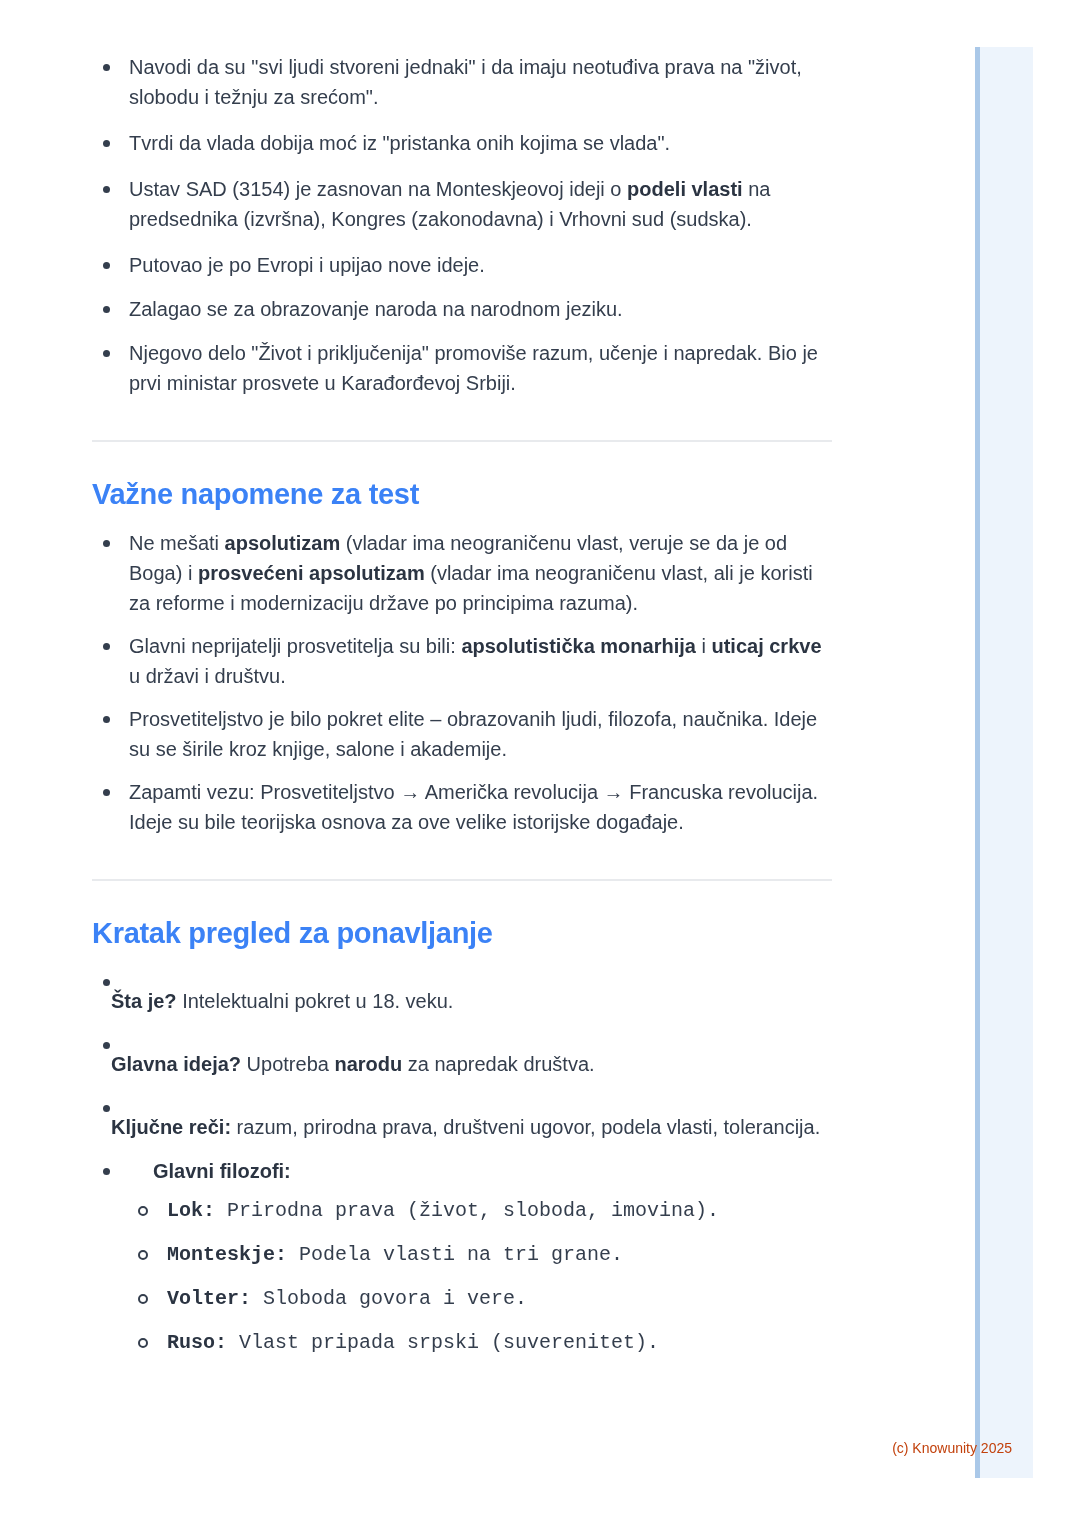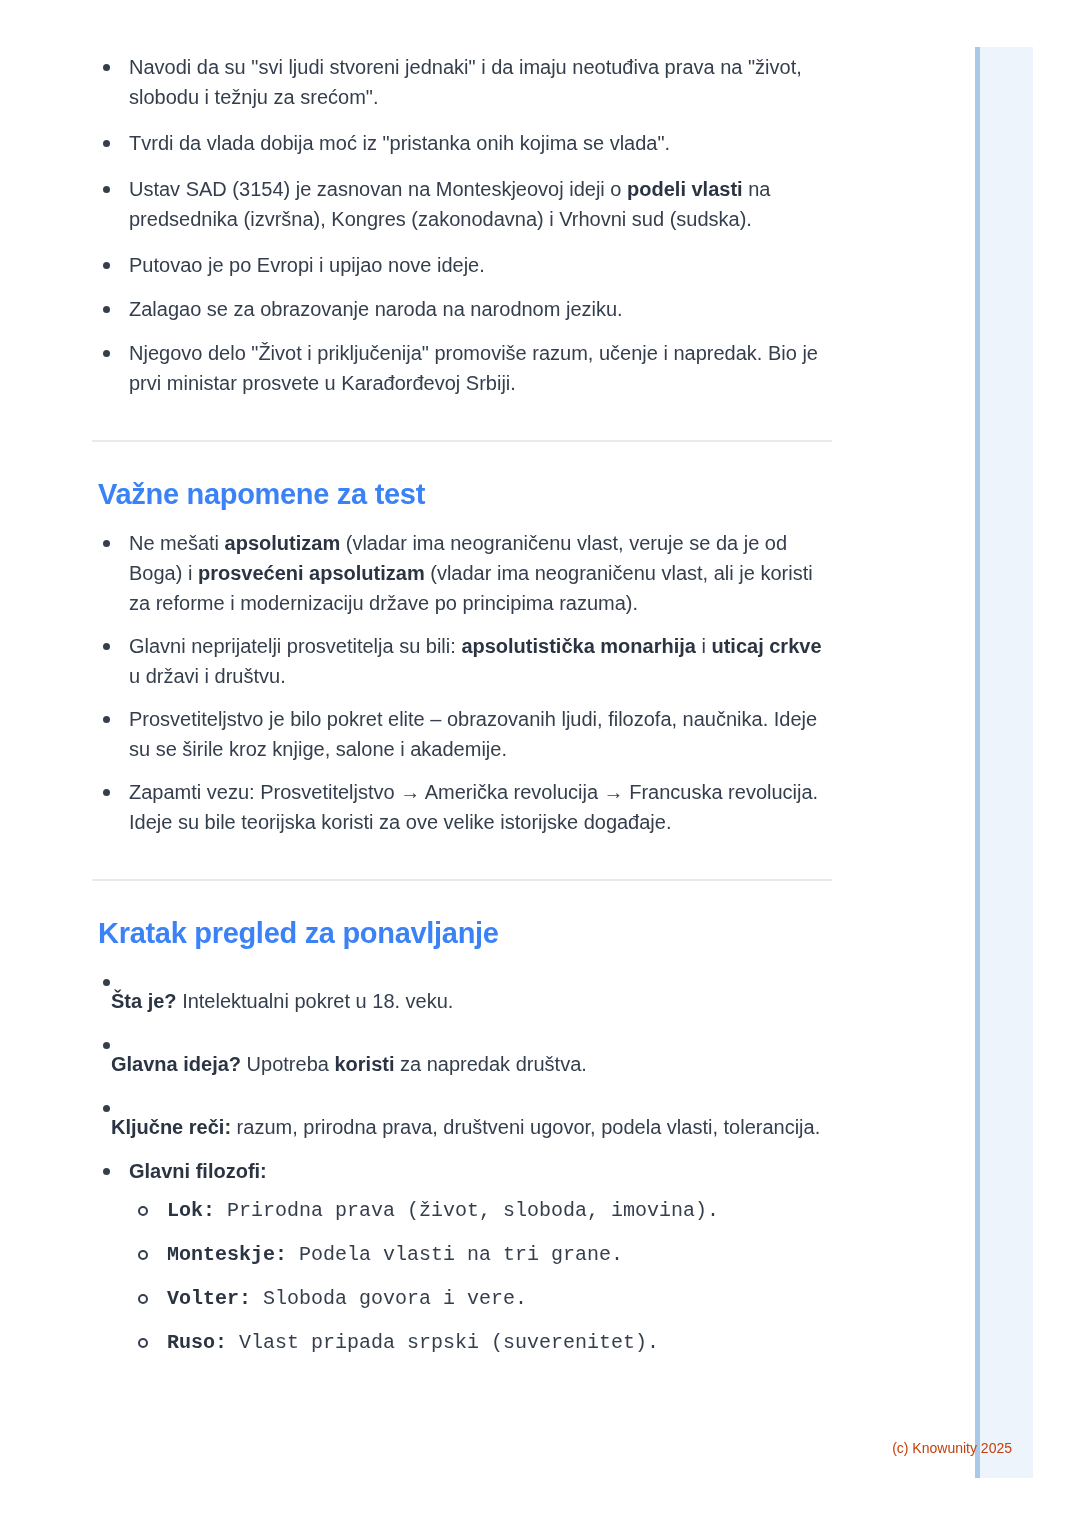--- a/index.html
+++ b/index.html
@@ -51,21 +51,21 @@
     border: 0;
     border-top: 2px solid #e8eaed;
     margin: 42px 0 0 0;
     width: 740px;
   }
   h2.heading {
     font-size: 29px;
     line-height: 36px;
     font-weight: 700;
     color: #3b82f6;
-    margin: 34px 0 16px 6px;
+    margin: 34px 0 16px 0;
     letter-spacing: -0.3px;
   }
   .side-band {
     position: absolute;
     left: 975px; top: 47px;
     width: 53px; height: 1431px;
     background: #edf4fc;
     border-left: 5px solid #aac8e8;
   }
   .footer {
@@ -128,43 +128,43 @@
     <li>
       <span class="bullet"></span>
       <div class="li-text"><span>Glavni neprijatelji prosvetitelja su bili: </span><span class="b">apsolutistička monarhija</span><span> i </span><span class="b">uticaj crkve</span><span> u državi i društvu.</span></div>
     </li>
     <li>
       <span class="bullet"></span>
       <div class="li-text"><span>Prosvetiteljstvo je bilo pokret elite – obrazovanih ljudi, filozofa, naučnika. Ideje su se širile kroz knjige, salone i akademije.</span></div>
     </li>
     <li>
       <span class="bullet"></span>
-      <div class="li-text"><span>Zapamti vezu: Prosvetiteljstvo → Američka revolucija → Francuska revolucija. Ideje su bile teorijska koristi za ove velike istorijske događaje.</span></div>
+      <div class="li-text"><span>Zapamti vezu: Prosvetiteljstvo → Američka revolucija → Francuska revolucija. Ideje su bile teorijska osnova za ove velike istorijske događaje.</span></div>
     </li>
   </ul>
 
   <hr class="divider">
 
   <h2 class="heading">Kratak pregled za ponavljanje</h2>
 
   <ul class="list list-d">
     <li>
       <span class="bullet"></span>
       <div class="li-text"><span class="b">Šta je?</span><span> Intelektualni pokret u 18. veku.</span></div>
     </li>
     <li>
       <span class="bullet"></span>
-      <div class="li-text"><span class="b">Glavna ideja?</span><span> Upotreba </span><span class="b">koristi</span><span> za napredak društva.</span></div>
+      <div class="li-text"><span class="b">Glavna ideja?</span><span> Upotreba </span><span class="b">narodu</span><span> za napredak društva.</span></div>
     </li>
     <li>
       <span class="bullet"></span>
       <div class="li-text"><span class="b">Ključne reči:</span><span> razum, prirodna prava, društveni ugovor, podela vlasti, tolerancija.</span></div>
     </li>
     <li style="display:block">
-      <div style="display:flex; align-items:flex-start;">
+      <div style="display:flex; align-items:flex-start;gap:24px;">
         <span class="bullet"></span>
         <div class="li-text"><span class="b">Glavni filozofi:</span></div>
       </div>
       <ul class="sub-list">
         <li>
           <span class="ring"></span>
           <div class="li-text"><span class="b">Lok:</span><span> Prirodna prava (život, sloboda, imovina).</span></div>
         </li>
         <li>
           <span class="ring"></span>

